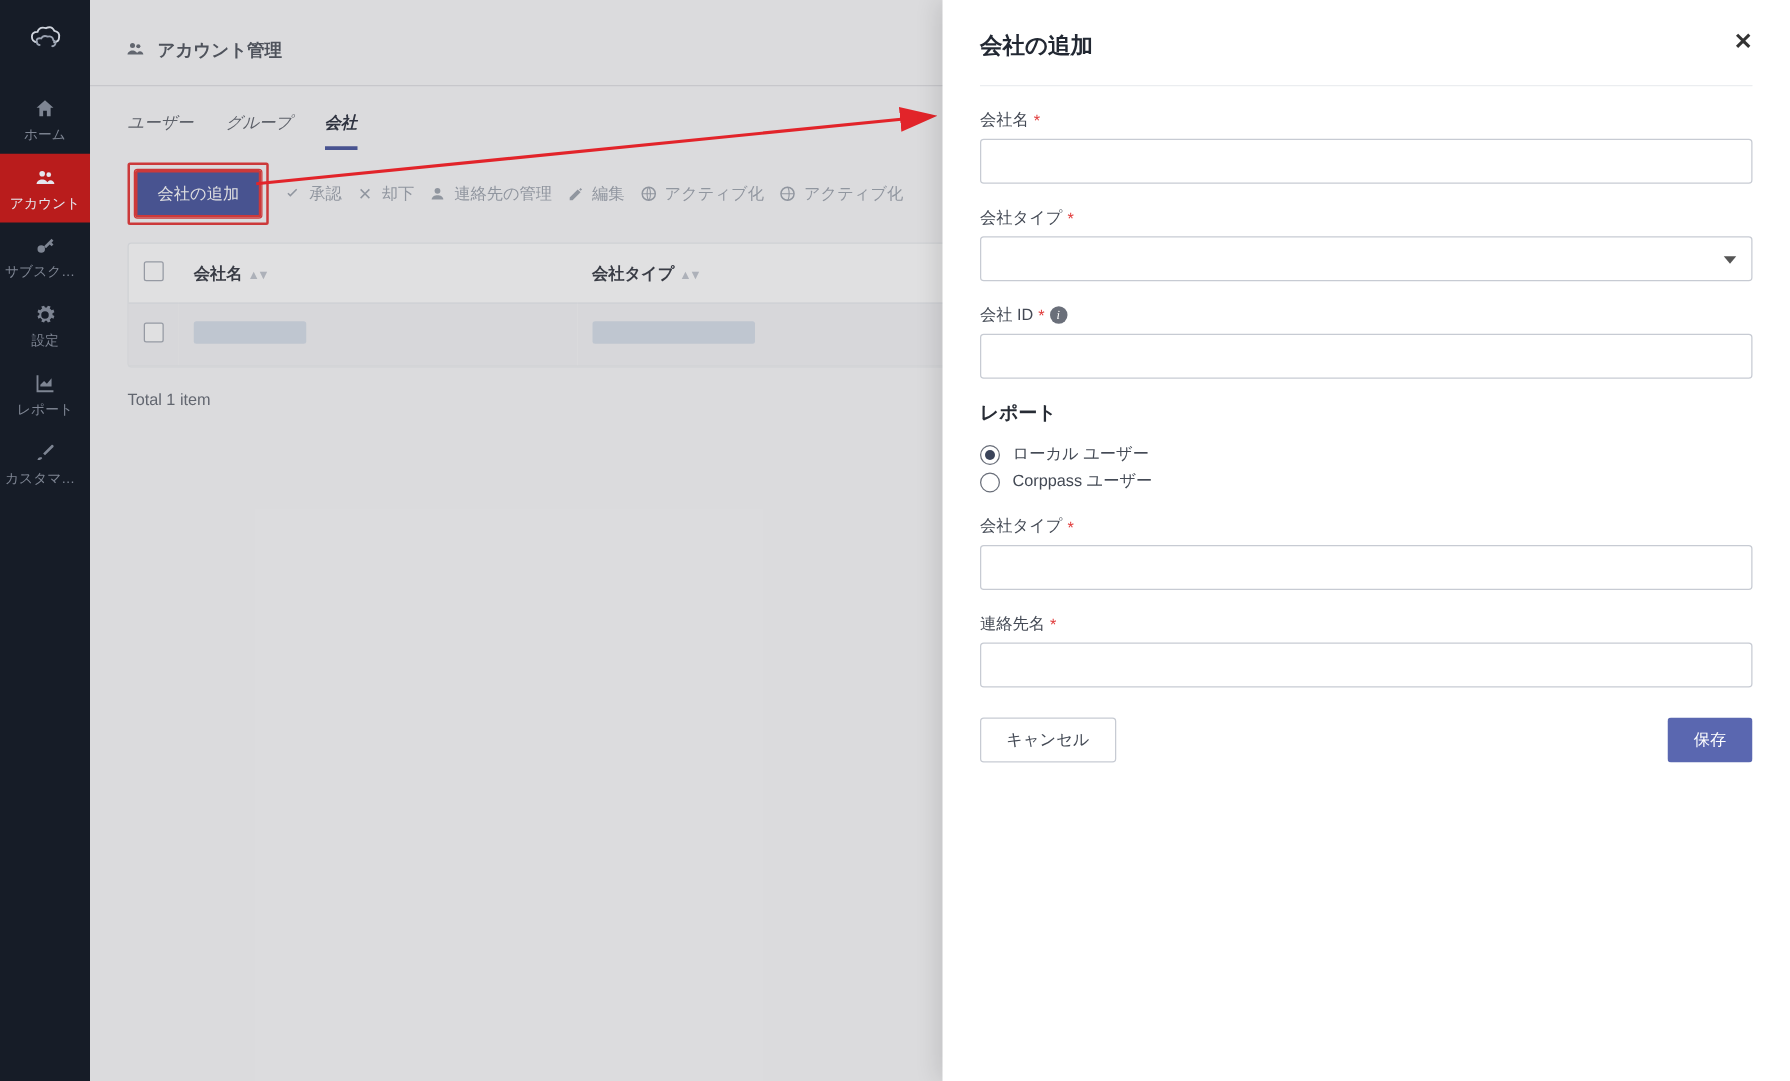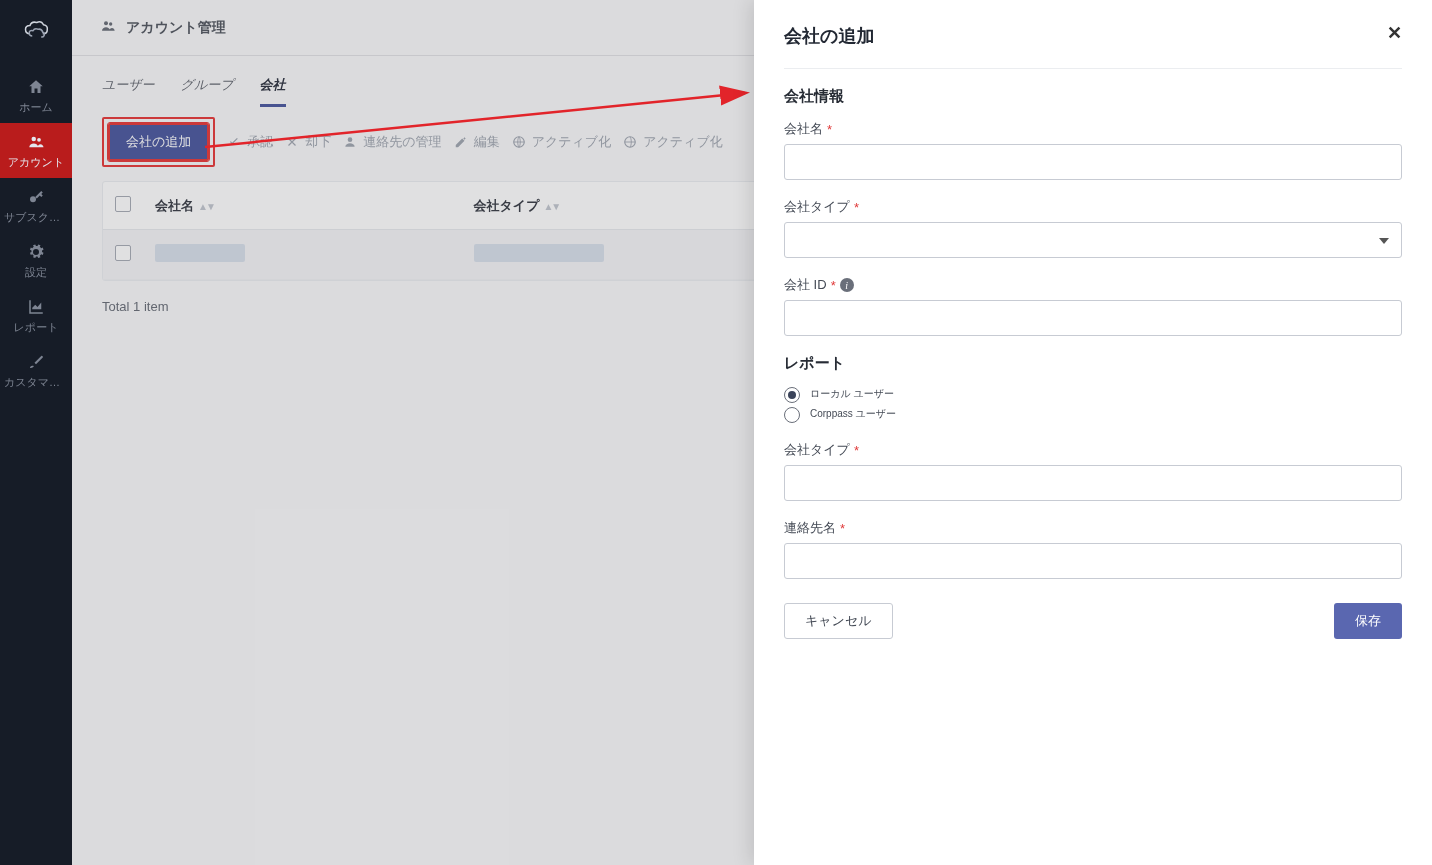--- a/index.html
+++ b/index.html
@@ -67,20 +67,21 @@
   .page-header {
     height: 56px;
     border-bottom: 1px solid #e2e2e6;
     display: flex;
     align-items: center;
     padding: 0 28px;
     gap: 10px;
     color: #555a63;
     font-size: 14px;
     font-weight: 600;
+    margin-top: 13px;
   }
 
   .tabs {
     display: flex;
     gap: 26px;
     padding: 20px 30px 0 30px;
     font-size: 13px;
     color: #666a73;
     font-style: italic;
   }
@@ -208,21 +209,21 @@
     background:#fff;
   }
   .select { position:relative; }
   .select::after {
     content:""; position:absolute; right:12px; top:15px;
     border-left:5px solid transparent;
     border-right:5px solid transparent;
     border-top:6px solid #555;
   }
 
-  .radio-row { display:flex; align-items:flex-start; gap:10px; margin: 4px 0; font-size:10px; color:#444a55;}
+  .radio-row { display:flex; align-items:flex-end; gap:10px; margin: 4px 0; font-size:13px; color:#444a55;}
   .radio {
     width:16px; height:16px; border:1.5px solid #6a6f7a; border-radius:50%; display:inline-flex;
     align-items:center; justify-content:center;
   }
   .radio.selected::after {
     content:""; width:8px; height:8px; background:#3b445a; border-radius:50%;
   }
 
   .drawer-actions {
     display:flex; justify-content:space-between; gap:10px; margin-top: 24px;
@@ -392,21 +393,20 @@
     </defs>
   <line x1="70" y1="62" x2="610" y2="8" stroke="#e2242a" stroke-width="2.5" marker-end="url(#ah)"></line>
 </svg>
 
 <div class="drawer">
   <div class="drawer-header">
     <div class="drawer-title">会社の追加</div>
     <div class="close">✕</div>
   </div>
 
-  <div class="section-title">会社情報</div>
 
   <div class="field">
     <div class="field-label">
         <span>会社名</span>
         <span class="req">*</span>
       </div>
     <input class="input" style="">
   </div>
 
   <div class="field">

